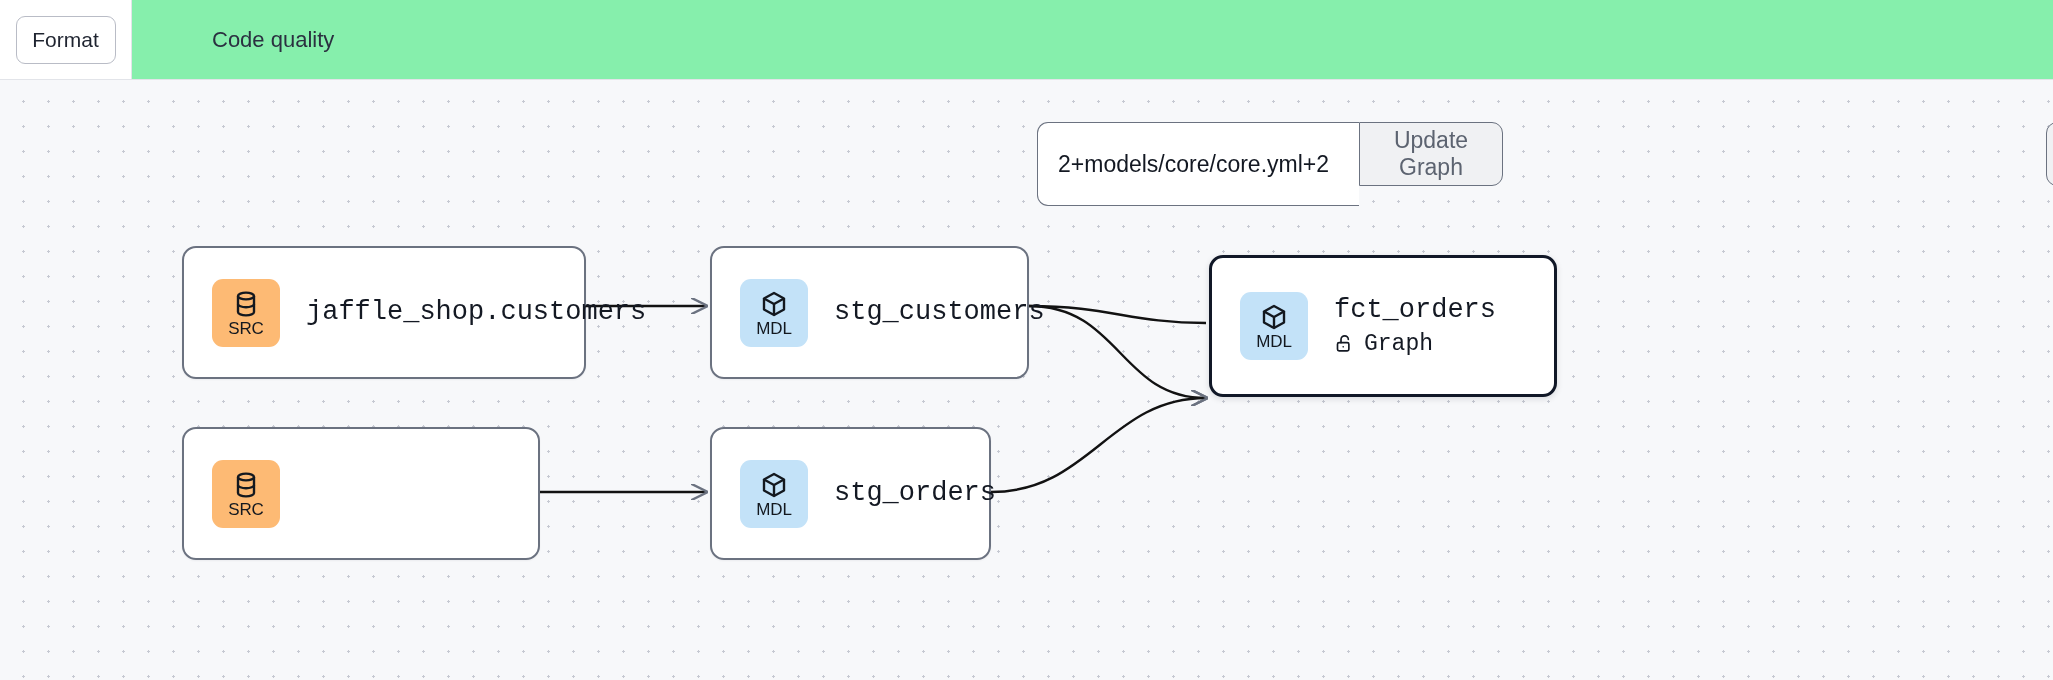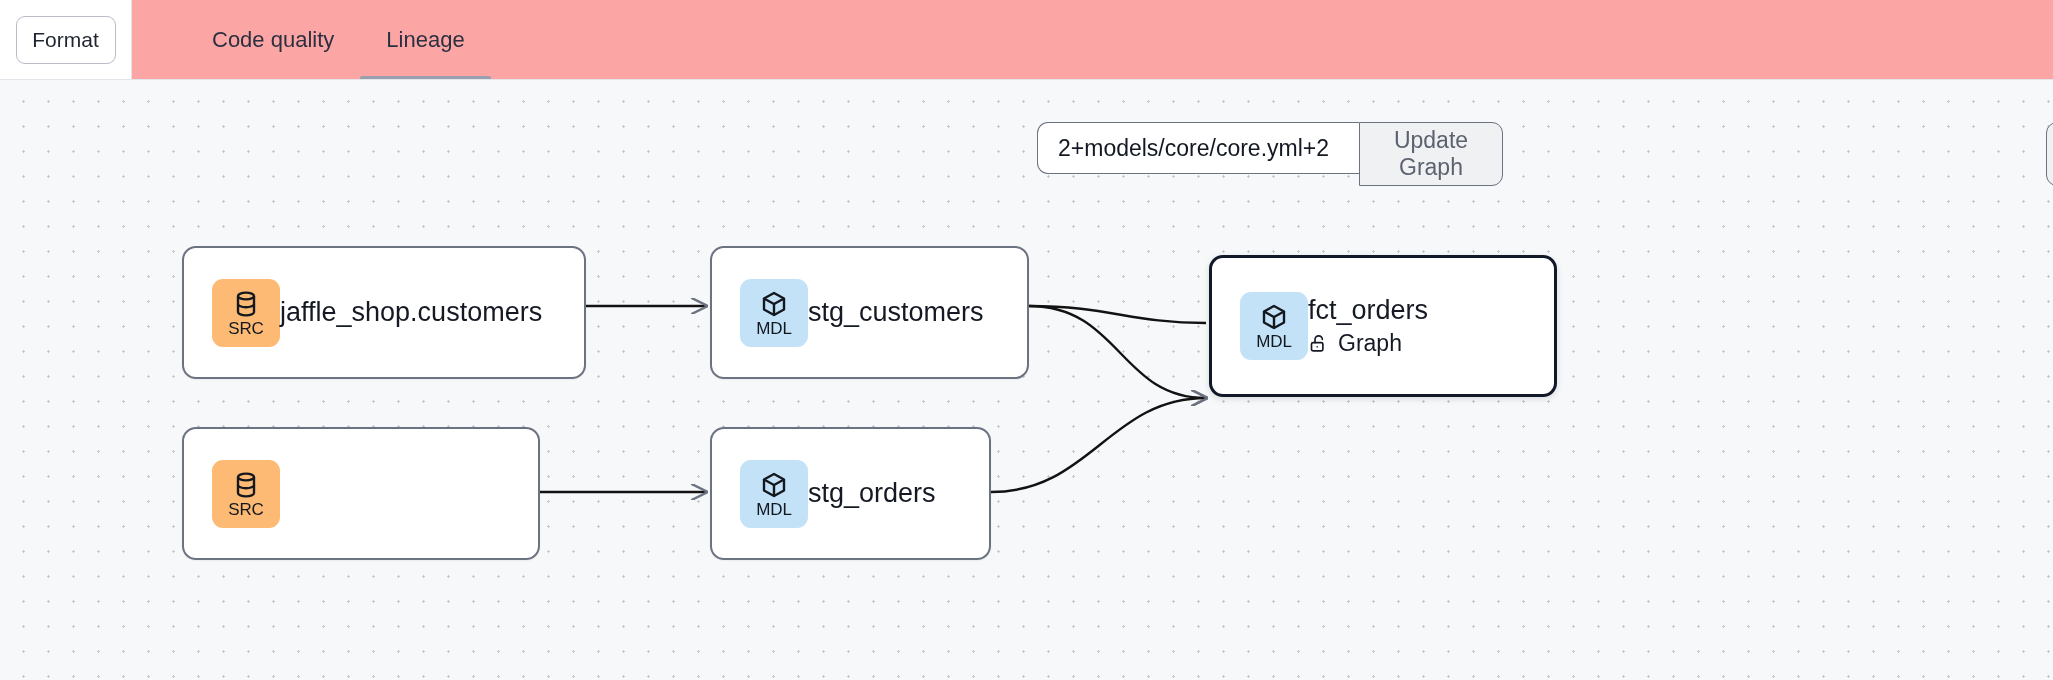--- a/index.html
+++ b/index.html
@@ -7,21 +7,21 @@
     width: 2053px; height: 680px;
     font-family: "Liberation Sans", sans-serif;
     background: #ffffff;
     overflow: hidden;
   }
 
   
   .toolbar {
     position: absolute; left: 0; top: 0;
     width: 2053px; height: 80px;
-    background: #fca5a5;
+    background: #86efac;
     display: flex; align-items: center;
   }
   .toolbar-left {
     width: 132px; height: 80px;
     background: #ffffff;
     display: flex; align-items: center; justify-content: center;
     border-right: 1px solid #e2e4e9;
   }
   .format-btn {
     width: 100px; height: 48px;
@@ -94,38 +94,38 @@
   }
   .badge.src { background: #fdba74; }
   .badge.mdl { background: #c3e2f8; }
   .badge svg { display: block; }
   .badge-text {
     font-size: 17px; font-weight: 400;
     color: #13181f; line-height: 1;
     font-family: "Liberation Sans", sans-serif;
     letter-spacing: -0.2px;
   }
-  .node-body { display: flex; flex-direction: column; gap: 4px; }
+  .node-body { margin-left: 26px; display: flex; flex-direction: column; gap: 4px; font-family: Liberation Mono, monospace; }
   .node-title {
     font-size: 27px; color: #141923;
     white-space: nowrap; line-height: 1.15;
   }
   .node-sub {
     display: flex; align-items: center; gap: 9px;
     font-size: 23px; color: #141923;
   }
 
   
   .graph-controls {
     position: absolute; top: 42px; left: 1037px;
     display: flex; align-items: stretch;
     height: 64px;
   }
   .selector-input {
-    width: 322px; height: 52px;
+    width: 322px; height: 84px;
     background: #ffffff;
     border: 1px solid #6b7280;
     border-right: none;
     border-radius: 11px 0 0 11px;
     font-size: 23px; color: #131822;
     padding: 0 20px;
     font-family: "Liberation Sans", sans-serif;
     outline: none;
   }
   .update-btn {
@@ -149,23 +149,20 @@
 </head>
 <body>
 
 <div class="toolbar">
   <div class="toolbar-left">
     <button class="format-btn">Format</button>
   </div>
   <div class="tabs">
     <div class="tab">
       <span>Code quality</span>
-    </div>
-    <div class="tab active">
-      <span>Lineage</span>
     </div>
   </div>
 </div>
 <div class="toolbar-rule"></div>
 
 <div class="canvas">
 
   <svg class="edges" viewBox="0 0 2053 600" xmlns="http://www.w3.org/2000/svg">
     <defs>
       <marker id="arrow" viewBox="0 0 10 10" refX="9" refY="5" markerWidth="7" markerHeight="7" orient="auto-start-reverse">

